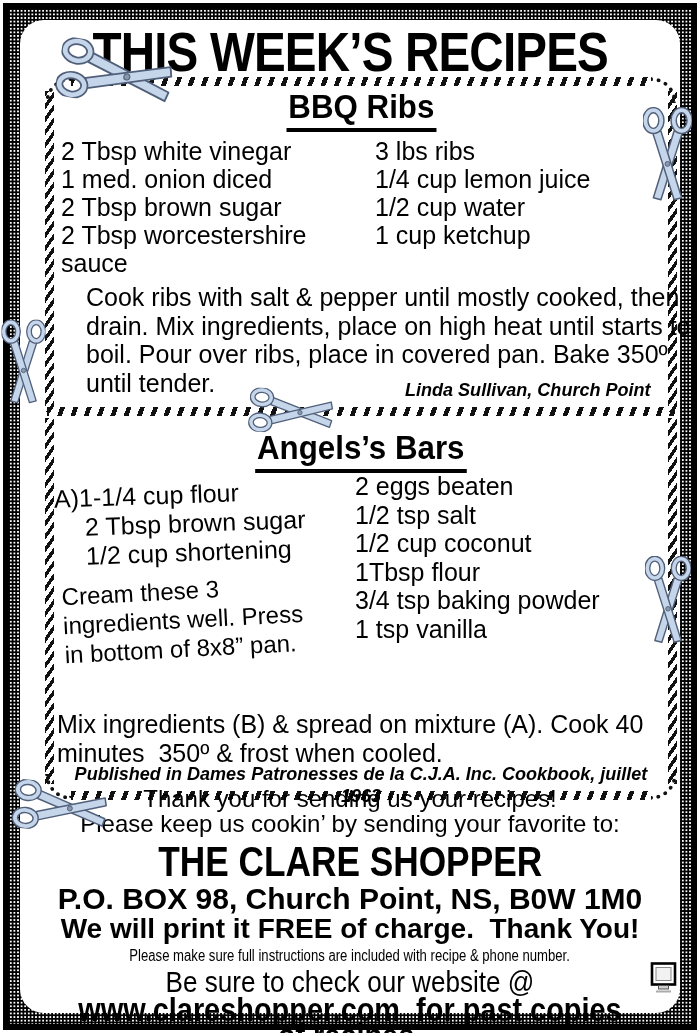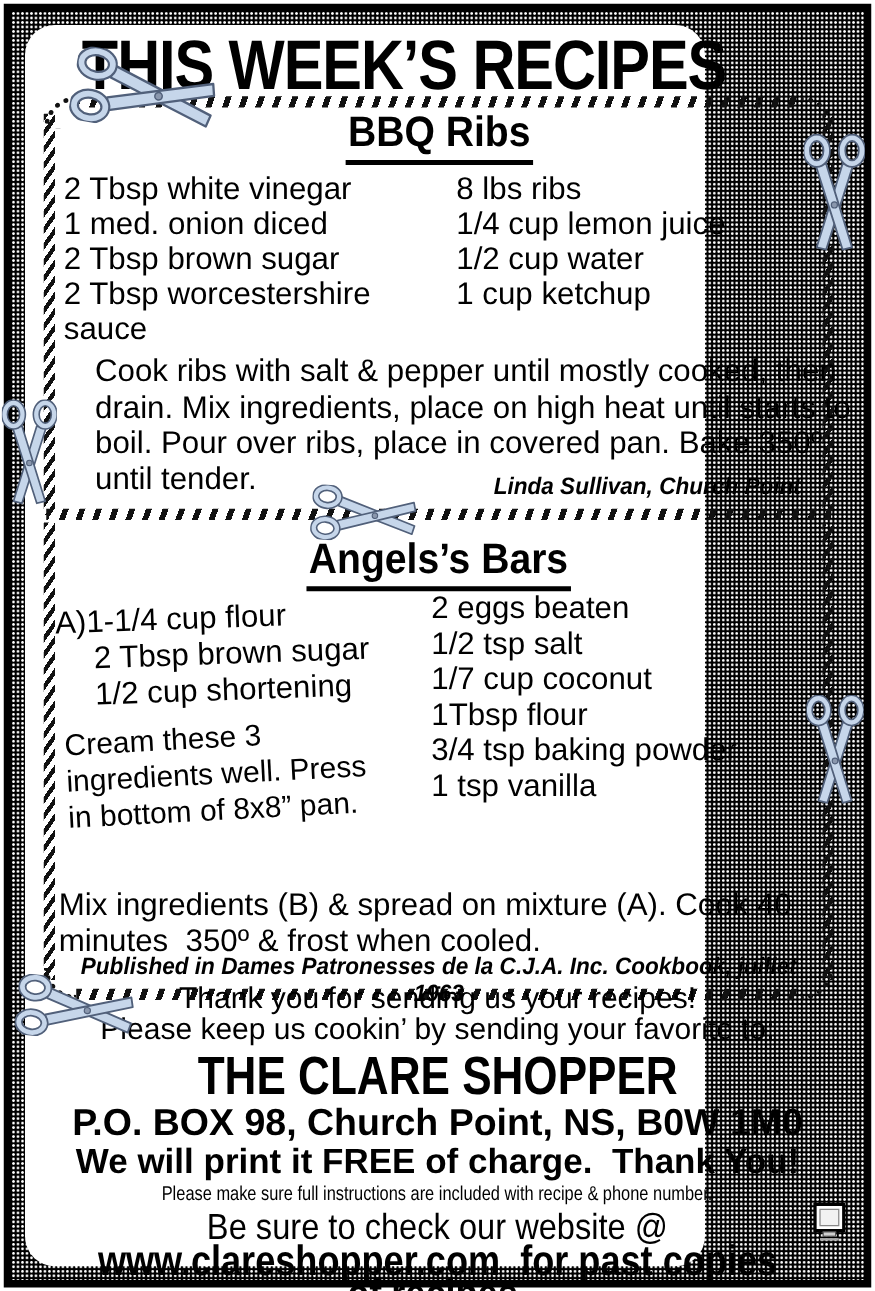--- a/index.html
+++ b/index.html
@@ -8,30 +8,30 @@
     background:#000; border:3px solid #fff; padding:6px;
     font-family:"Liberation Sans", sans-serif; color:#000;
   }
   .dotband {
     position:relative; width:100%; height:100%; box-sizing:border-box; padding:11px;
     background-color:#000;
     background-image: radial-gradient(circle, #fff 0.9px, rgba(255,255,255,0) 1.15px);
     background-size: 3.6px 3.6px;
   }
   .content {
-    position:relative; width:544px; height:993px; background:#fff; border-radius:24px;
+    position:relative; width:660px; height:993px; background:#fff; border-radius:24px;
   }
   
   .page-title {
     position:absolute; top:1px; left:0; right:0; text-align:center;
     font-size:56px; font-weight:700; line-height:62px; white-space:nowrap;
   }
   .page-title span { display:inline-block; transform:scaleX(.85); letter-spacing:-1px; }
   
-  .coupon { position:absolute; left:15px; width:632px; }
+  .coupon { position:absolute; left:25px; width:632px; }
   .coupon1 { top:57px;  height:335px; }
   .coupon2 { top:392px; height:388px; }
   .edge { position:absolute; z-index:1; }
   .e-h { height:9px; background:repeating-linear-gradient(110deg, #111 0 4.5px, rgba(0,0,0,0) 4.5px 12.5px); }
   .e-v { width:9px;  background:repeating-linear-gradient(125deg, #111 0 3.4px, rgba(0,0,0,0) 3.4px 7.4px); }
   .c1-top    { top:0; left:26px; right:26px; }
   .c1-left   { left:0;  top:14px; bottom:0; }
   .c1-right  { right:0; top:14px; bottom:0; }
   .c1-bottom { bottom:-4px; left:2px; right:2px; }
   .c2-left   { left:0;  top:6px; bottom:16px; }
@@ -115,21 +115,21 @@
 
         <div class="recipe-title"><span>BBQ Ribs</span></div>
 
         <div class="ing bbq-left">
           <div>2 Tbsp white vinegar</div>
           <div>1 med. onion diced</div>
           <div>2 Tbsp brown sugar</div>
           <div>2 Tbsp worcestershire sauce</div>
         </div>
         <div class="ing bbq-right">
-          <div>8 lbs ribs</div>
+          <div>3 lbs ribs</div>
           <div>1/4 cup lemon juice</div>
           <div>1/2 cup water</div>
           <div>1 cup ketchup</div>
         </div>
 
         <div class="para bbq-instr">Cook ribs with salt &amp; pepper until mostly cooked, then drain. Mix ingredients, place on high heat until starts to boil. Pour over ribs, place in covered pan. Bake 350º until tender.</div>
         <div class="attrib bbq-attrib">Linda Sullivan, Church Point</div>
       </div>
 
       <div class="coupon coupon2 c2">
@@ -144,21 +144,21 @@
         <div class="colA">
           <div class="row1"><span>A)</span><span>1-1/4 cup flour</span></div>
           <div class="indent">2 Tbsp brown sugar</div>
           <div class="indent">1/2 cup shortening</div>
         </div>
         <div class="colA-note">Cream these 3 ingredients well. Press in bottom of 8x8” pan.</div>
 
         <div class="colB">
           <div class="indent">2 eggs beaten</div>
           <div class="indent">1/2 tsp salt</div>
-          <div class="indent">1/7 cup coconut</div>
+          <div class="indent">1/2 cup coconut</div>
           <div class="indent">1Tbsp flour</div>
           <div class="indent">3/4 tsp baking powder</div>
           <div class="indent">1 tsp vanilla</div>
         </div>
 
         <div class="para ang-instr">Mix ingredients (B) &amp; spread on mixture (A). Cook 40 minutes  350º &amp; frost when cooled.</div>
         <div class="attrib ang-attrib">Published in Dames Patronesses de la C.J.A. Inc. Cookbook, juillet 1963</div>
       </div>
 
       <div class="footer">

